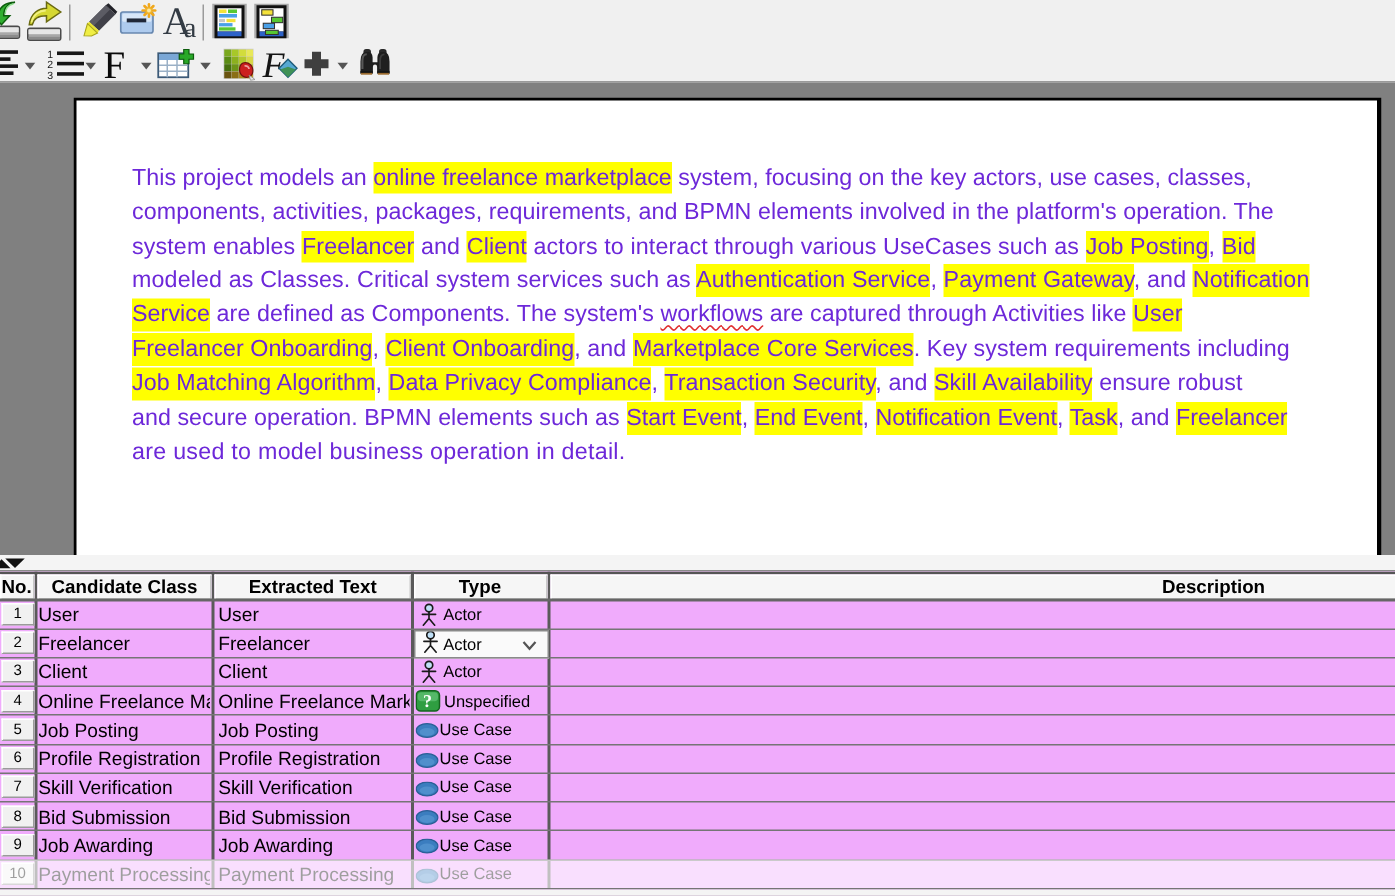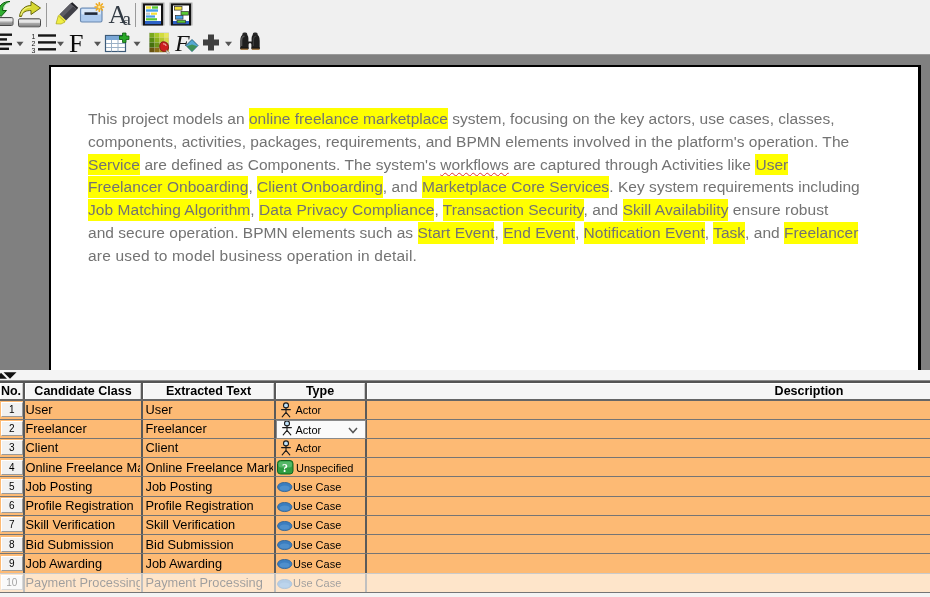--- a/index.html
+++ b/index.html
@@ -1,26 +1,26 @@
 <!DOCTYPE html>
 <html><head>
 <meta charset="utf-8">
 <style>
   html,body{margin:0;padding:0;}
   body{width:930px;height:597px;position:relative;overflow:hidden;background:#f0f0f0;font-family:"Liberation Sans",sans-serif;}
   #toolbar{position:absolute;left:0;top:0;width:930px;height:54px;background:#f0f0f0;border-bottom:1px solid #9a9a9a;}
   #docarea{position:absolute;left:0;top:55px;width:930px;height:315px;background:#808080;overflow:hidden;}
   #page{position:absolute;left:49px;top:10px;width:866.5px;height:310px;background:#ffffff;border:2px solid #000;border-right-width:3px;}
-  #para{position:absolute;left:37px;top:40.8px;font-size:15.5px;line-height:22.9px;color:#737373;}
+  #para{position:absolute;left:37px;top:40.8px;font-size:15.5px;line-height:22.9px;color:#6d28d9;}
   #para div{white-space:nowrap;height:22.9px;}
   .hl{background:#ffff00;padding:2px 0 2.6px;}
   .sq{text-decoration:underline;text-decoration-style:wavy;text-decoration-color:#e03030;text-decoration-thickness:1px;text-underline-offset:2px;}
   #splitter{position:absolute;left:0;top:370px;width:930px;height:10px;background:#f4f4f4;border-bottom:1px solid #8a8a8a;}
   #splitter svg{display:block;}
-  #tbl{position:absolute;left:0;top:381px;width:930px;height:216px;background:#fdba74;overflow:hidden;font-size:13px;}
+  #tbl{position:absolute;left:0;top:381px;width:930px;height:216px;background:#f0abfc;overflow:hidden;font-size:13px;}
   .vline{position:absolute;top:0;width:2px;height:211px;background:#5a5a5a;}
   .hcell{position:absolute;top:1.5px;height:15px;background:#f6f6f6;border-top:1px solid #fff;border-left:1px solid #fff;border-bottom:1px solid #b0b0b0;border-right:1px solid #c8c8c8;}
   .htext{position:absolute;top:3px;font-weight:bold;font-size:12.5px;color:#000;transform:translateX(-50%);white-space:nowrap;}
   .row{position:absolute;left:0;width:930px;height:17.85px;border-bottom:1.4px solid #757575;}
   .num{position:absolute;left:1px;top:1.2px;width:19.5px;height:13px;background:#f1f1f1;border-top:1px solid #fff;border-left:1px solid #fff;border-bottom:1px solid #9a9a9a;border-right:1px solid #9a9a9a;font-size:10px;text-align:center;line-height:13px;}
   .cc{position:absolute;left:25.5px;top:0;width:114px;height:17.8px;line-height:17.8px;overflow:hidden;white-space:nowrap;font-size:12.8px;}
   .et{position:absolute;left:145.5px;top:0;width:127px;height:17.8px;line-height:17.8px;overflow:hidden;white-space:nowrap;font-size:12.8px;}
   .ty{position:absolute;left:277px;top:0;width:87px;height:17.8px;text-align:center;}
   .tylab{position:absolute;left:16px;top:2px;font-size:11px;line-height:14px;white-space:nowrap;}
   .ticon{position:absolute;left:0;top:1px;}
@@ -167,20 +167,22 @@
     <rect x="251.9" y="48.6" width="7.5" height="1.2" fill="#9a6a2e"></rect>
   </g>
 </svg>
 </div>
 
 <div id="docarea">
   <div id="page">
     <div id="para">
       <div style="letter-spacing:0.028px">This project models an <span class="hl">online freelance marketplace</span> system, focusing on the key actors, use cases, classes,</div>
       <div style="letter-spacing:0.052px">components, activities, packages, requirements, and BPMN elements involved in the platform's operation. The</div>
+      <div style="letter-spacing:0.086px">system enables <span class="hl">Freelancer</span> and <span class="hl">Client</span> actors to interact through various UseCases such as <span class="hl">Job Posting</span>, <span class="hl">Bid</span></div>
+      <div style="letter-spacing:0.09px">modeled as Classes. Critical system services such as <span class="hl">Authentication Service</span>, <span class="hl">Payment Gateway</span>, and <span class="hl">Notification</span></div>
       <div style="letter-spacing:0.05px"><span class="hl">Service</span> are defined as Components. The system's <span class="sq">workflows</span> are captured through Activities like <span class="hl">User</span></div>
       <div style="letter-spacing:0.047px"><span class="hl">Freelancer Onboarding</span>, <span class="hl">Client Onboarding</span>, and <span class="hl">Marketplace Core Services</span>. Key system requirements including</div>
       <div style="letter-spacing:0.056px"><span class="hl">Job Matching Algorithm</span>, <span class="hl">Data Privacy Compliance</span>, <span class="hl">Transaction Security</span>, and <span class="hl">Skill Availability</span> ensure robust</div>
       <div style="letter-spacing:0.028px">and secure operation. BPMN elements such as <span class="hl">Start Event</span>, <span class="hl">End Event</span>, <span class="hl">Notification Event</span>, <span class="hl">Task</span>, and <span class="hl">Freelancer</span></div>
       <div style="letter-spacing:0.18px">are used to model business operation in detail.</div>
     </div>
   </div>
 </div>
 
 <div id="splitter">

